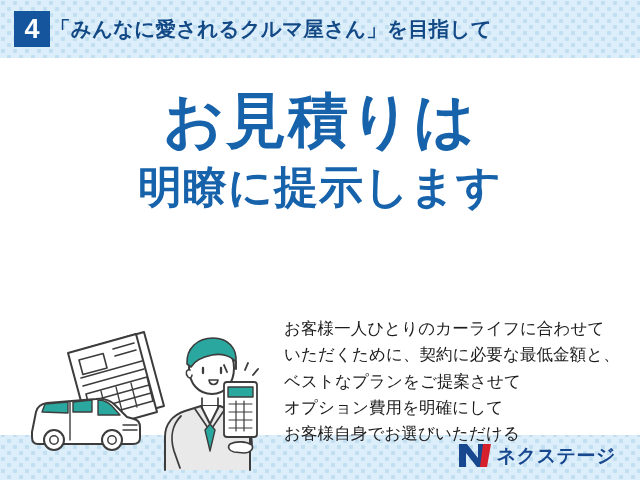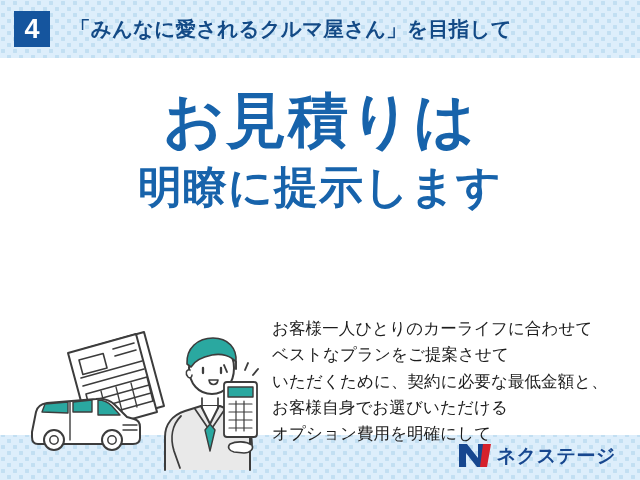--- a/index.html
+++ b/index.html
@@ -44,21 +44,21 @@
     background: #15559e;
     color: #ffffff;
     font-size: 27px;
     font-weight: bold;
     line-height: 36px;
     text-align: center;
     letter-spacing: 0;
   }
   .header-title {
     position: absolute;
-    left: 70px;
+    left: 50px;
     top: 13px;
     font-size: 20.5px;
     font-weight: bold;
     color: #134a86;
     letter-spacing: 0.2px;
     white-space: nowrap;
     line-height: 32px;
   }
 
   
@@ -91,21 +91,21 @@
   .headline .l2 {
     display: block;
     font-size: 44px;
     line-height: 66px;
     letter-spacing: 1px;
   }
 
   
   .body-copy {
     position: absolute;
-    left: 272px;
+    left: 284px;
     top: 257px;
     width: 350px;
     color: #1c1c1c;
     font-size: 16.5px;
     line-height: 26.3px;
     font-weight: normal;
     letter-spacing: 0.1px;
   }
   .body-copy span {
     display: block;
@@ -156,24 +156,24 @@
 
   <div class="panel">
 
     <div class="headline">
       <span class="l1">お見積りは</span>
       <span class="l2">明瞭に提示します</span>
     </div>
 
     <div class="body-copy">
       <span>お客様一人ひとりのカーライフに合わせて</span>
+      <span>いただくために、契約に必要な最低金額と、</span>
       <span>ベストなプランをご提案させて</span>
-      <span>いただくために、契約に必要な最低金額と、</span>
+      <span>オプション費用を明確にして</span>
       <span>お客様自身でお選びいただける</span>
-      <span>オプション費用を明確にして</span>
     </div>
 
     <div class="illustration">
       <svg viewBox="0 0 250 160" width="250" height="160" xmlns="http://www.w3.org/2000/svg">
         <g fill="none" stroke="#3c3c3c" stroke-width="2" stroke-linecap="round" stroke-linejoin="round">
 
           <g>
             <path d="M60 29 L120 12 L140 86 L80 103 Z" fill="#ffffff"></path>
           </g>
 

